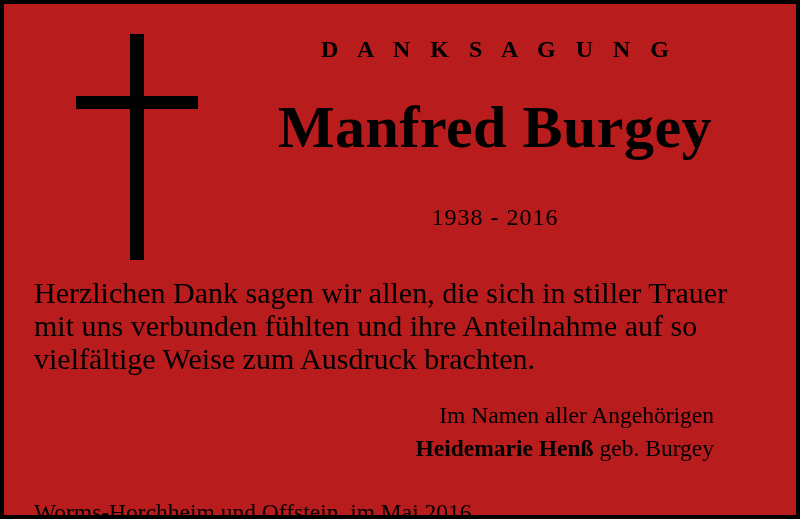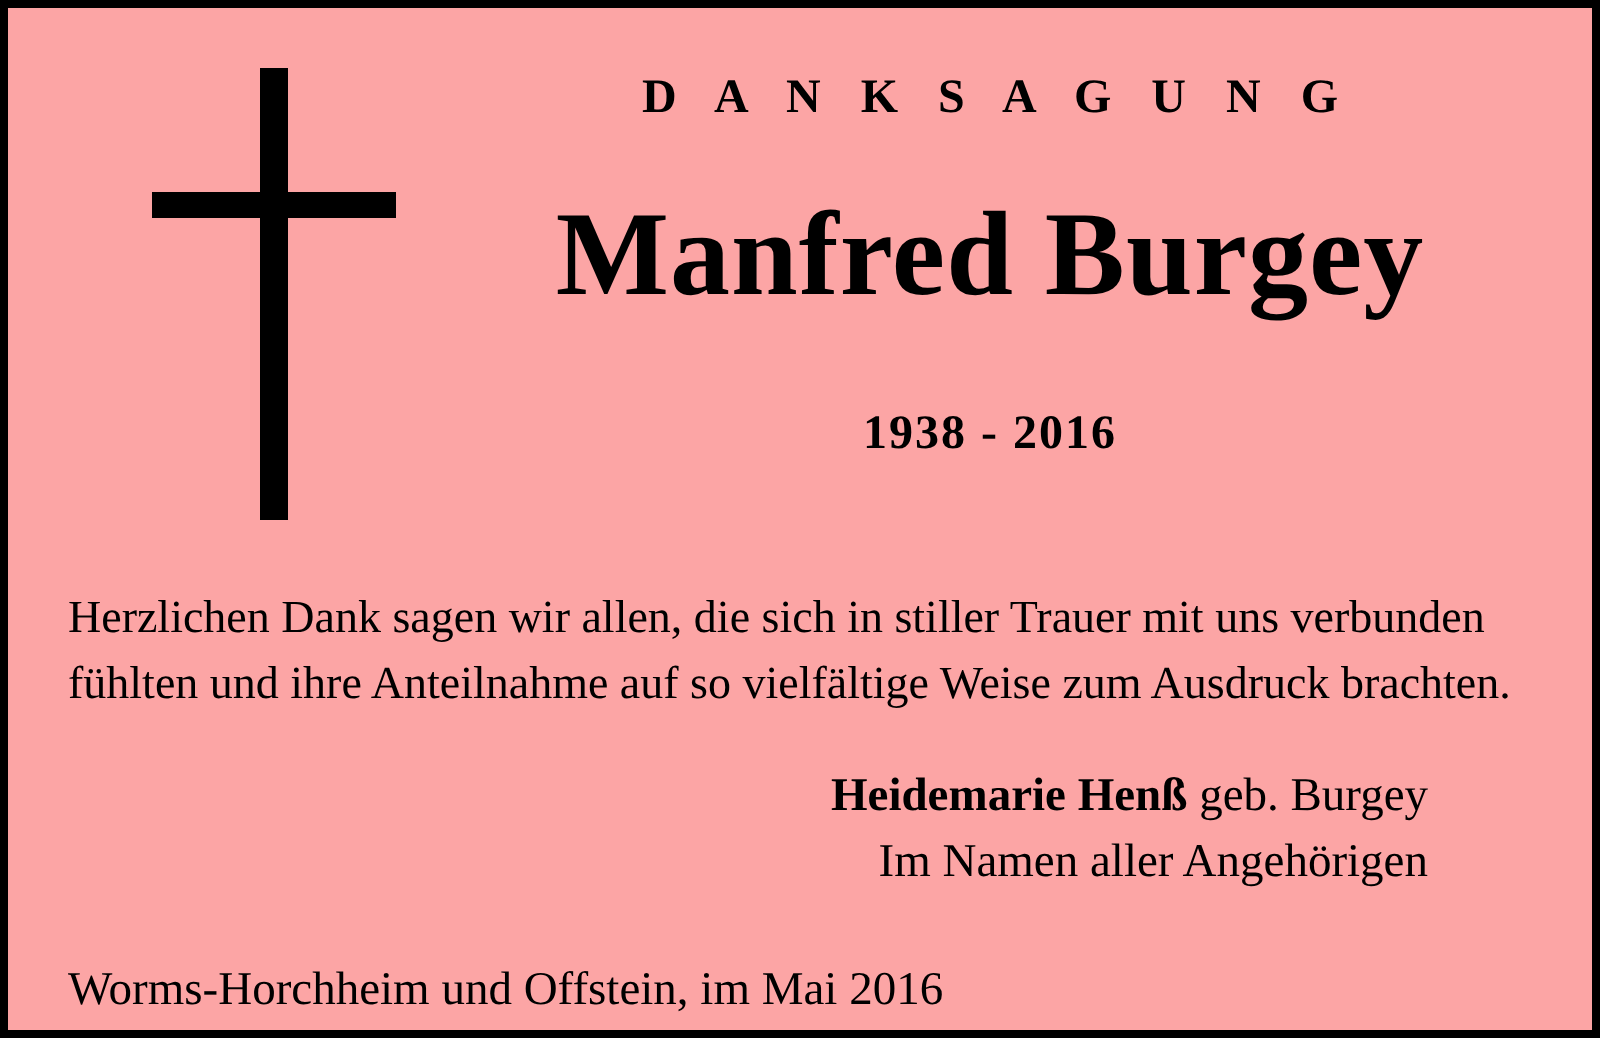--- a/index.html
+++ b/index.html
@@ -12,21 +12,21 @@
     height: 519px;
     font-family: "Liberation Serif", serif;
     color: #000000;
     overflow: hidden;
   }
   .notice {
     position: relative;
     box-sizing: border-box;
     width: 800px;
     height: 519px;
-    background: #fca5a5;
+    background: #b91c1c;
     border: 4px solid #000000;
     padding: 14px 26px 10px 26px;
   }
   .upper {
     position: relative;
     height: 250px;
   }
   .cross-area {
     position: absolute;
     left: 36px;
@@ -68,27 +68,27 @@
   .name {
     font-family: "Liberation Serif", serif;
     font-size: 60px;
     font-weight: bold;
     margin-top: 30px;
     letter-spacing: 0.5px;
   }
   .dates {
     font-family: "Liberation Serif", serif;
     font-size: 24px;
-    font-weight: bold;
+    font-weight: normal;
     margin-top: 42px;
     letter-spacing: 1px;
   }
   .body-text {
-    margin-top: 24px;
-    font-size: 23px;
+    margin-top: 8px;
+    font-size: 30px;
     line-height: 33px;
     text-align: left;
     padding-left: 4px;
     padding-right: 12px;
   }
   .closing {
     margin-top: 24px;
     text-align: right;
     font-size: 23.5px;
     line-height: 33px;
@@ -120,19 +120,19 @@
       <div class="danksagung">D A N K S A G U N G</div>
       <div class="name">Manfred Burgey</div>
       <div class="dates">1938  -  2016</div>
     </div>
 
   </div>
 
   <div class="body-text">Herzlichen Dank sagen wir allen, die sich in stiller Trauer mit uns verbunden fühlten und ihre Anteilnahme auf so vielfältige Weise zum Ausdruck brachten.</div>
 
   <div class="closing">
+    <div>Im Namen aller Angehörigen</div>
     <div><span class="bold">Heidemarie Henß</span><span> geb. Burgey</span></div>
-    <div>Im Namen aller Angehörigen</div>
   </div>
 
   <div class="location">Worms-Horchheim und Offstein, im Mai 2016</div>
 
 </div>
 
 </body></html>

